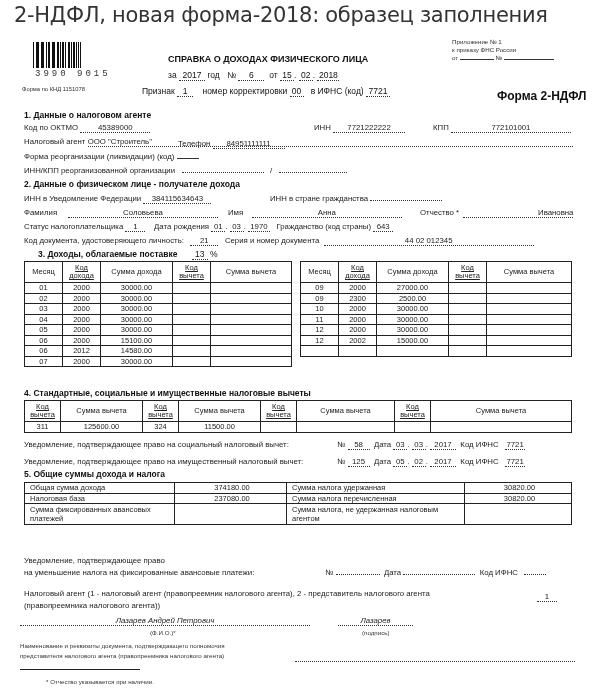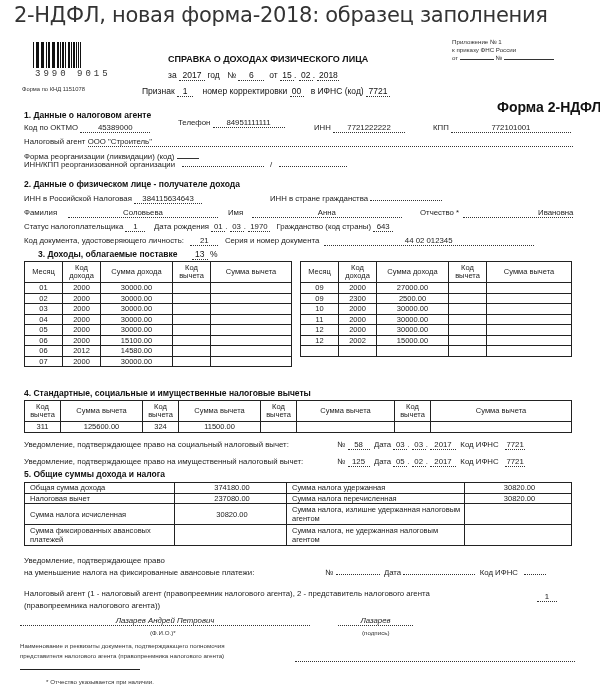--- a/index.html
+++ b/index.html
@@ -13,21 +13,21 @@
   .dot { border-bottom: 1px dotted #333; display: inline-block; text-align: center; line-height: 9px; }
   .solid { border-bottom: 1px solid #333; display: inline-block; }
   .barcode { position: absolute; left: 33px; top: 42px; width: 48px; height: 26px; display: flex; gap: 0; }
   .barcode span { display: block; height: 100%; background: #111; }
   .barcode-num { position: absolute; left: 35px; top: 69px; font-size: 9px; letter-spacing: 3px; color: #333; font-family: "Liberation Mono", monospace; }
   table.grid { border-collapse: collapse; position: absolute; }
   table.grid td, table.grid th { border: 1px solid #222; font-size: 7.5px; font-weight: normal; text-align: center; padding: 0 2px; color: #222; }
   table.grid th { height: 21px; line-height: 8px; }
   table.grid td { height: 10.5px; line-height: 9px; }
   .outer { border: 1.5px solid #111 !important; }
-  .ul { }
+  .ul { text-decoration: underline; }
   table.sum td { text-align: left; padding-left: 5px; font-size: 7.5px; }
   table.sum td.num { text-align: center; }
   .footline { position: absolute; left: 20px; top: 669px; width: 120px; border-top: 1px solid #222; }
 </style>
 </head>
 <body>
 
 <div class="headline">2-НДФЛ, новая форма-2018: образец заполнения</div>
 
 <div class="barcode" id="barcode">
@@ -84,57 +84,57 @@
   <span class="dot" style="width:22px;">2018</span>
 </div>
 <div class="abs md" style="left:142px;top:86px;">
   <span>Признак</span>
   <span class="dot" style="width:16px;">1</span>&nbsp;&nbsp;&nbsp;
   <span>номер корректировки</span>
   <span class="dot" style="width:14px;">00</span>&nbsp;&nbsp;
   <span>в ИФНС (код)</span>
   <span class="dot" style="width:24px;">7721</span>
 </div>
-<div class="abs md bold" style="left:497px;top:99px;font-size:14px;">Форма 2-НДФЛ</div>
+<div class="abs md bold" style="left:497px;top:89px;font-size:12px;">Форма 2-НДФЛ</div>
 
 <div class="abs md bold" style="left:24px;top:110px;">1. Данные о налоговом агенте</div>
 <div class="abs sm" style="left:24px;top:123px;">
   <span>Код по ОКТМО</span>
   <span class="dot" style="width:70px;">45389000</span>
 </div>
-<div class="abs sm" style="left:178px;top:118px;">
+<div class="abs sm" style="left:178px;top:139px;">
   <span>Телефон</span>
   <span class="dot" style="width:72px;">84951111111</span>
 </div>
 <div class="abs sm" style="left:314px;top:123px;">
   <span>ИНН</span>
   <span class="dot" style="width:72px;">7721222222</span>
 </div>
 <div class="abs sm" style="left:433px;top:123px;">
   <span>КПП</span>
   <span class="dot" style="width:120px;">772101001</span>
 </div>
 <div class="abs sm" style="left:24px;top:137px;">
   <span>Налоговый агент</span>
   <span class="dot" style="width:485px;text-align:left;">ООО "Строитель"</span>
 </div>
 <div class="abs sm" style="left:24px;top:152px;">
   <span>Форма реорганизации (ликвидации)  (код)</span>
   <span class="solid" style="width:22px;"></span>
 </div>
-<div class="abs sm" style="left:24px;top:160px;">
+<div class="abs sm" style="left:24px;top:166px;">
   <span>ИНН/КПП  реорганизованной организации</span>&nbsp;&nbsp;
   <span class="dot" style="width:82px;"></span>&nbsp;&nbsp;
   <span>/</span>&nbsp;&nbsp;
   <span class="dot" style="width:68px;"></span>
 </div>
 
 <div class="abs md bold" style="left:24px;top:179px;">2. Данные о физическом лице - получателе дохода</div>
 <div class="abs sm" style="left:24px;top:194px;">
-  <span>ИНН в Российской Налоговая</span>
+  <span>ИНН в Уведомление Федерации</span>
   <span class="dot" style="width:68px;">384115634643</span>
 </div>
 <div class="abs sm" style="left:270px;top:194px;">
   <span>ИНН в стране гражданства</span>
   <span class="dot" style="width:72px;"></span>
 </div>
 <div class="abs sm" style="left:24px;top:208px;">
   <span>Фамилия</span>&nbsp;&nbsp;&nbsp;&nbsp;
   <span class="dot" style="width:150px;">Соловьева</span>
 </div>
@@ -384,30 +384,24 @@
       <col>
     </colgroup>
   <tbody id="sum-body">
       <tr>
         <td>Общая сумма дохода</td>
         <td class="num">374180.00</td>
         <td>Сумма налога удержанная</td>
         <td class="num">30820.00</td>
       </tr>
       <tr>
-        <td>Налоговая вычет</td>
+        <td>Налоговая база</td>
         <td class="num">237080.00</td>
         <td>Сумма налога перечисленная</td>
         <td class="num">30820.00</td>
-      </tr>
-      <tr>
-        <td style="height: 21px;">Сумма налога исчисленная</td>
-        <td class="num" style="height: 21px;">30820.00</td>
-        <td style="height: 21px;">Сумма налога, излишне удержанная налоговым агентом</td>
-        <td class="num" style="height: 21px;"></td>
       </tr>
       <tr>
         <td style="height: 21px;">Сумма фиксированных авансовых платежей</td>
         <td class="num" style="height: 21px;"></td>
         <td style="height: 20px;">Сумма налога, не удержанная налоговым агентом</td>
         <td class="num" style="height: 21px;"></td>
       </tr>
     </tbody>
 </table>
 

